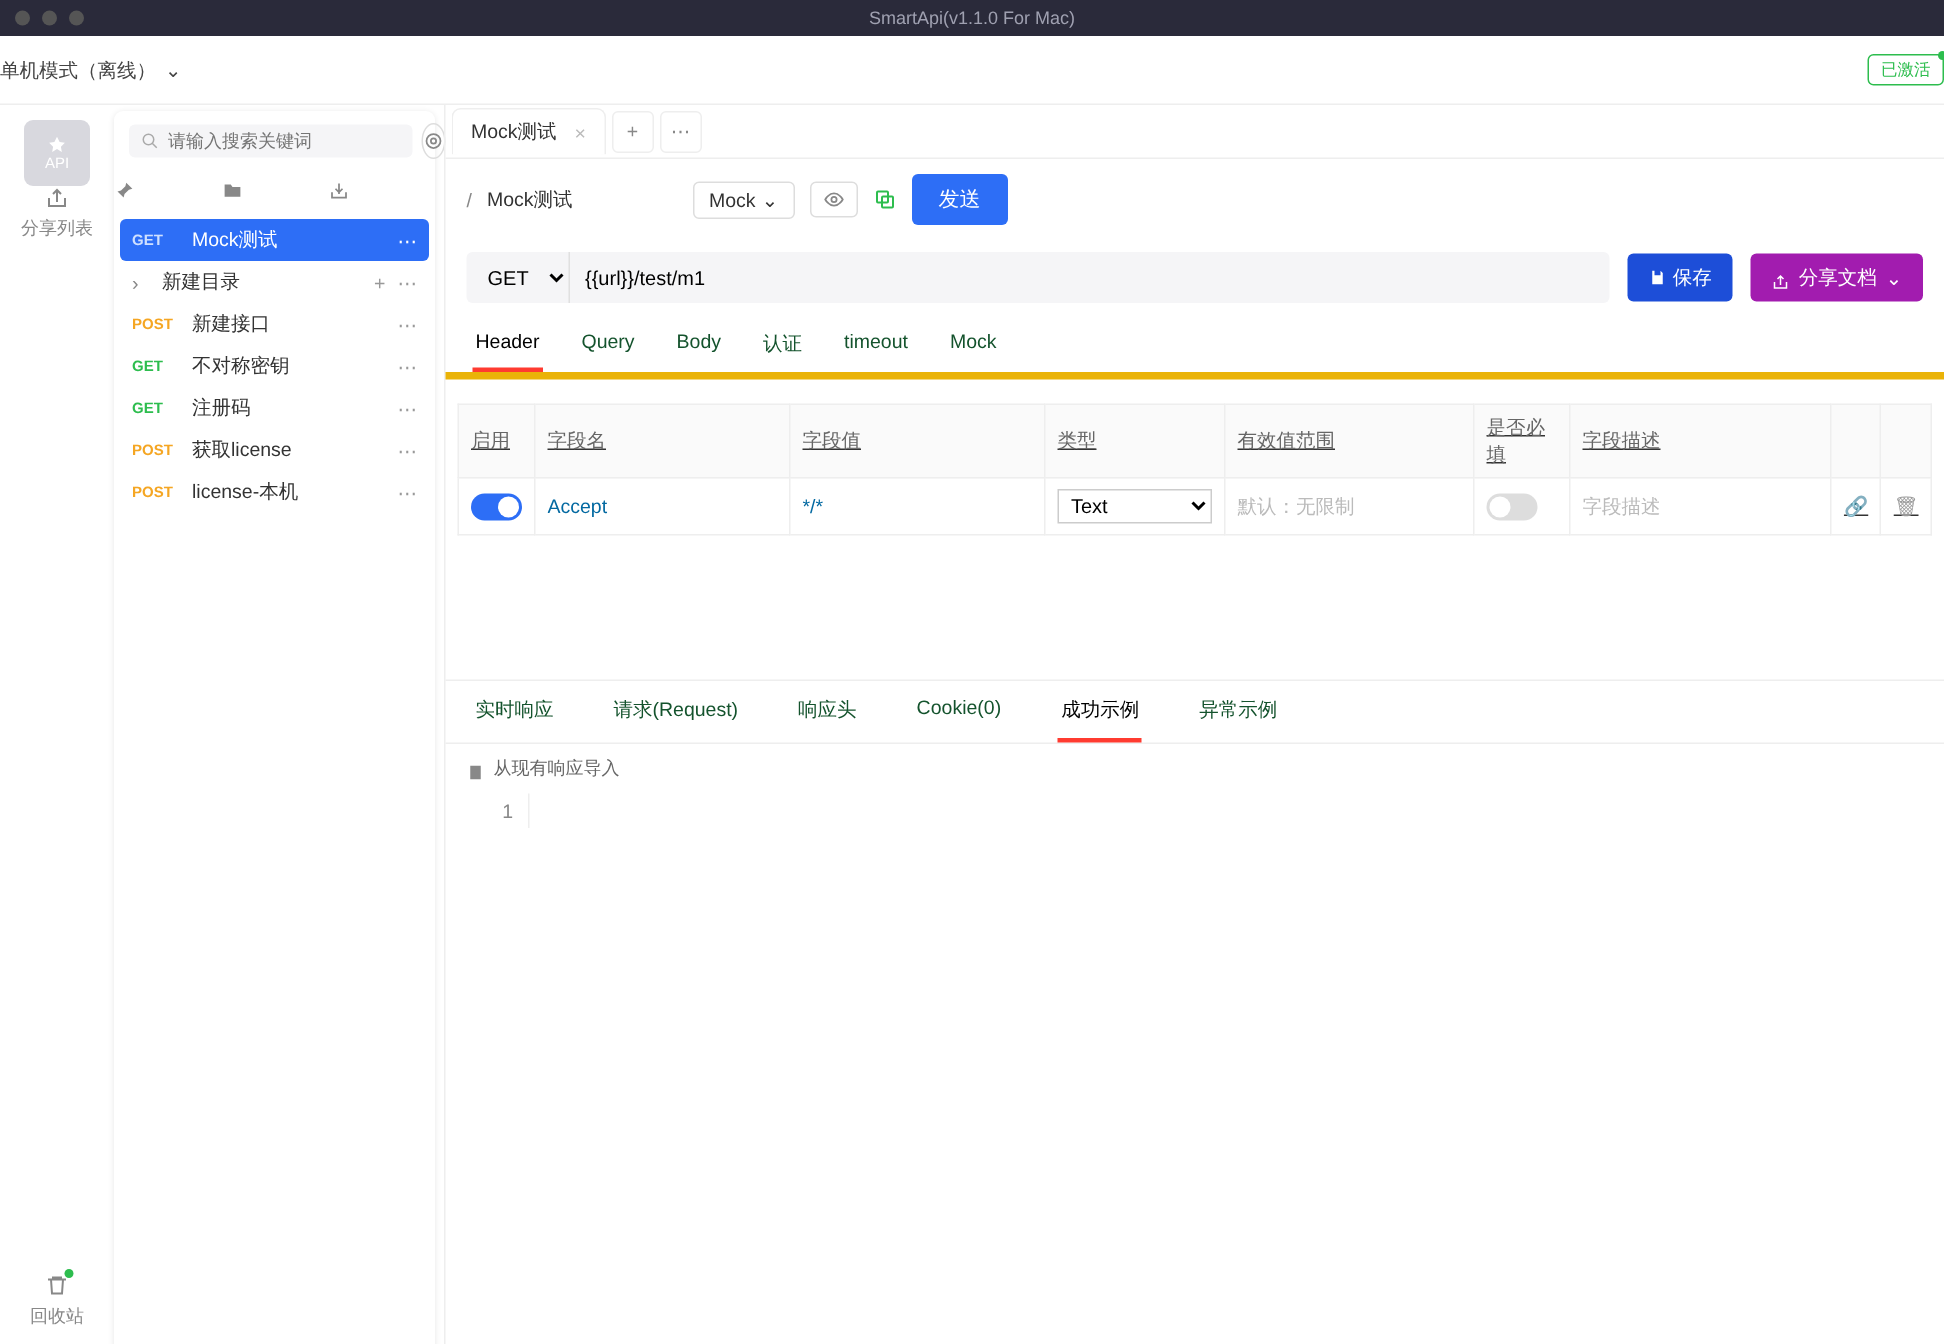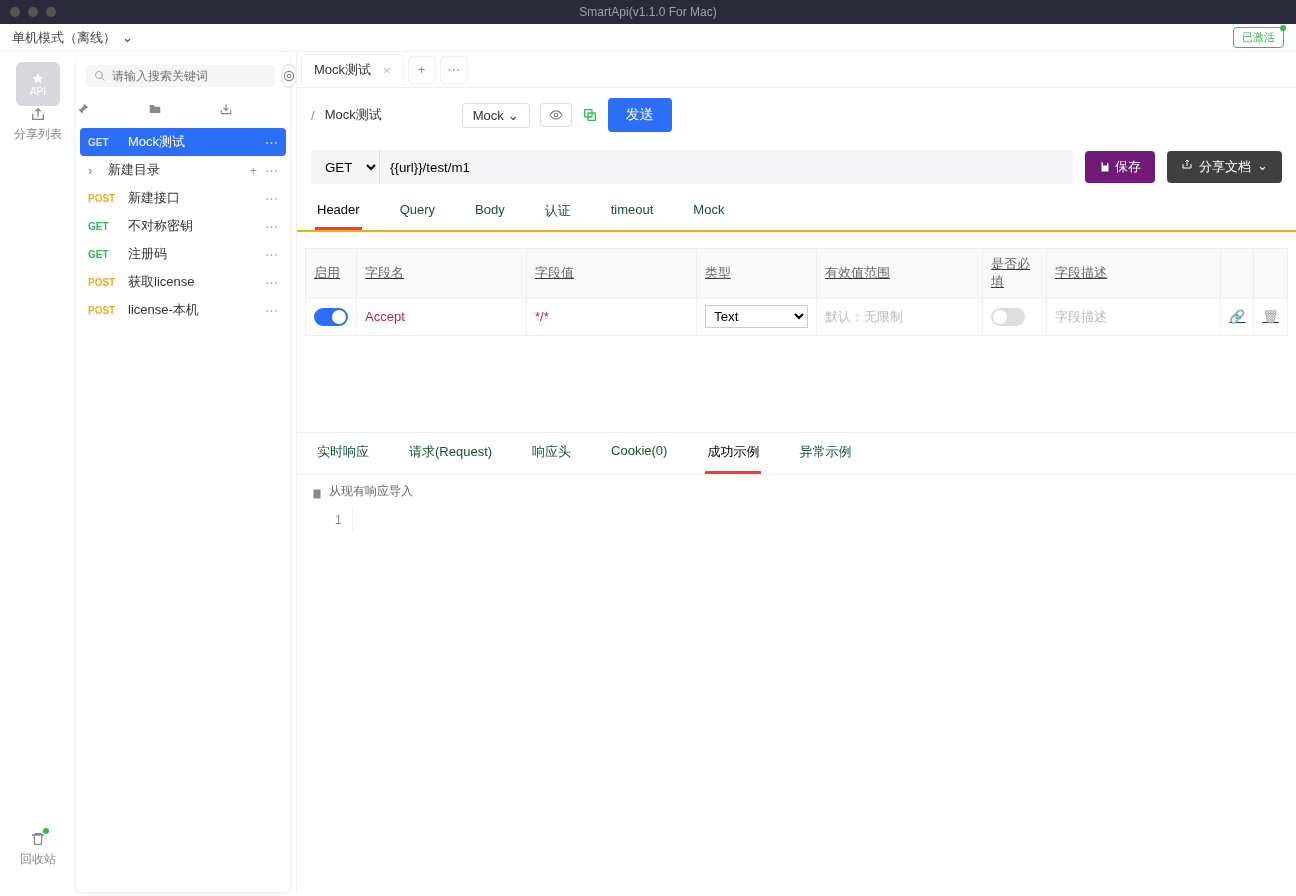--- a/index.html
+++ b/index.html
@@ -1,21 +1,21 @@
 <!DOCTYPE html>
 <html><head>
 <meta charset="utf-8">
 <style>
 * { box-sizing: border-box; margin: 0; padding: 0; }
 body { font-family: -apple-system, "Helvetica Neue", Arial, sans-serif; font-size: 13px; color: #333; background: #fff; width:1296px; height:896px; overflow:hidden; }
 .titlebar { height: 24px; background: #2a2a3a; display:flex; align-items:center; padding:0 10px; color:#aaa; font-size:12px; position:relative; }
 .traffic { display:flex; gap:8px; }
 .tl { width:10px; height:10px; border-radius:50%; background:#555; }
 .titletxt { position:absolute; left:50%; transform:translateX(-50%); color:#9fa0b0; font-weight:500; }
-.topbar { height:28px; display:flex; align-items:center; padding:0 12px; border-bottom:1px solid #eee; justify-content:space-between; }
+.topbar { height:46px; display:flex; align-items:center; padding:0 0; border-bottom:1px solid #eee; justify-content:space-between; }
 .modebtn { display:flex; align-items:center; gap:6px; color:#444; cursor:pointer; }
 .activated { border:1px solid #2dbd4e; color:#2dbd4e; border-radius:4px; padding:2px 8px; font-size:11px; position:relative; }
 .activated::after { content:''; position:absolute; top:-3px; right:-3px; width:6px; height:6px; background:#2dbd4e; border-radius:50%; }
 .mainrow { display:flex; height:calc(100% - 56px); }
 .leftrail { width:76px; display:flex; flex-direction:column; align-items:center; padding-top:10px; color:#888; font-size:12px; }
 .railitem { display:flex; flex-direction:column; align-items:center; gap:4px; cursor:pointer; }
 .apibtn { width:44px; height:44px; background:#d8d8de; border-radius:6px; display:flex; flex-direction:column; align-items:center; justify-content:center; color:#fff; font-size:10px; }
 .railspacer { flex:1; }
 .sidebar { width:214px; border-radius:6px; box-shadow: 0 1px 4px rgba(0,0,0,0.1); margin-top:4px; display:flex; flex-direction:column; }
 .search { display:flex; align-items:center; padding:8px 10px; gap:6px; }
@@ -42,42 +42,42 @@
 .crumb { color:#888; }
 .mockbtn { border:1px solid #ddd; padding:4px 10px; border-radius:4px; display:flex; align-items:center; gap:4px; cursor:pointer; }
 .eyebtn { border:1px solid #ddd; padding:4px 8px; border-radius:4px; color:#888; cursor:pointer; }
 .urltxt { font-size:18px; color:#333; flex:1; }
 .copybtn { color:#2dbd4e; cursor:pointer; }
 .sendbtn { background:#2d6ef6; color:#fff; padding:8px 18px; border-radius:4px; cursor:pointer; font-size:14px; }
 .reqrow { display:flex; align-items:center; gap:12px; padding:8px 14px; }
 .reqinput { display:flex; align-items:center; background:#f5f5f7; border-radius:4px; flex:1; height:34px; }
 .methodsel { border:none; background:transparent; padding:0 10px; height:100%; outline:none; border-right:1px solid #e0e0e0; }
 .pathinput { border:none; background:transparent; padding:0 10px; outline:none; flex:1; }
-.savebtn { background:#701a75; color:#fff; padding:7px 14px; border-radius:4px; cursor:pointer; display:flex; align-items:center; gap:4px; }
-.sharebtn { background:#404040; color:#fff; padding:7px 14px; border-radius:4px; cursor:pointer; display:flex; align-items:flex-start; gap:6px;font-family:Liberation Serif, serif; }
-.subtabs { display:flex; gap:36px; padding:0 18px; border-bottom:2px solid #eab308; }
+.savebtn { background:#1d4ed8; color:#fff; padding:7px 14px; border-radius:4px; cursor:pointer; display:flex; align-items:center; gap:4px; }
+.sharebtn { background:#a21caf; color:#fff; padding:7px 14px; border-radius:4px; cursor:pointer; display:flex; align-items:flex-end; gap:6px;font-family:Liberation Serif, serif; }
+.subtabs { display:flex; gap:24px; padding:0 18px; border-bottom:5px solid #eab308; }
 .stab { padding:10px 2px; cursor:pointer; color:#14532d; font-size:13px; }
 .stab.act { color:#000; font-weight:500; border-bottom:3px solid #ff3b30; }
 .tablewrap { padding:16px 8px;text-decoration:underline; }
 table { width:100%; border-collapse:collapse; }
 th, td { border:1px solid #eee; padding:6px 8px; text-align:left; font-weight:normal; color:#555; font-size:13px; }
 th { background:#fafafa; color:#666; height:30px; }
 td { height:38px; }
 .toggle { width:34px; height:18px; background:#2d6ef6; border-radius:10px; position:relative; cursor:pointer; }
 .toggle::after { content:''; position:absolute; right:2px; top:2px; width:14px; height:14px; background:#fff; border-radius:50%; }
 .toggle.off { background:#ddd; }
 .toggle.off::after { left:2px; right:auto; }
 .typesel { width:100%; border:1px solid #ccc; padding:2px 4px; background:#fff; }
 .respsection { margin-top:80px; }
 .resptabs { display:flex; gap:36px; padding:0 18px; border-bottom:1px solid #eee; border-top:1px solid #eee;}
 .importrow { padding:8px 14px; color:#666; display:flex; align-items:flex-end; gap:6px; font-size:12px; }
 .editor { display:flex; }
 .gutter { width:56px; text-align:right; padding:4px 10px; color:#888; font-size:13px; border-right:1px solid #eee; }
 .editarea { flex:1; }
-.cellinput { border:none; outline:none; width:100%; font-size:13px; color:#be185d; }
+.cellinput { border:none; outline:none; width:100%; font-size:13px; color:#0369a1; }
 .cellinput::placeholder { color:#bbb; }
 svg { display:block; }
 </style>
 </head>
 <body>
 
 <div class="titlebar">
   <div class="traffic">
     <div class="tl"></div>
     <div class="tl"></div>

